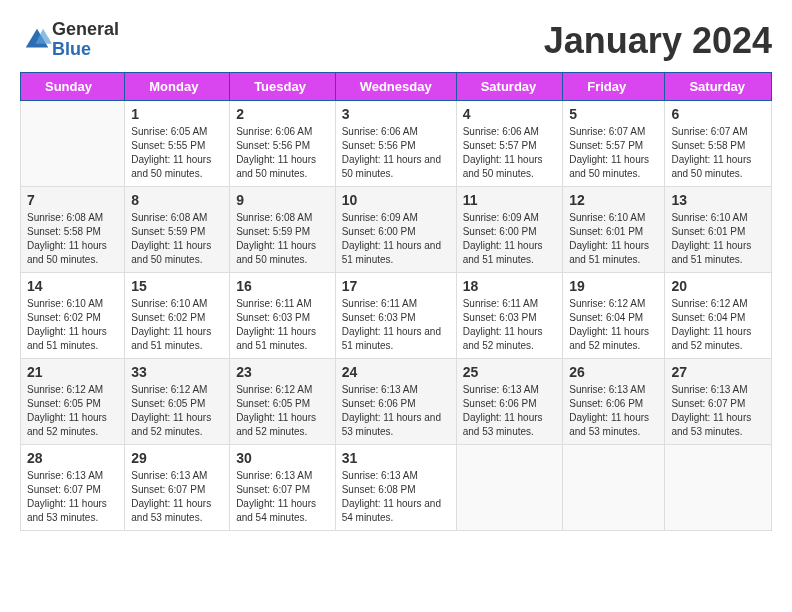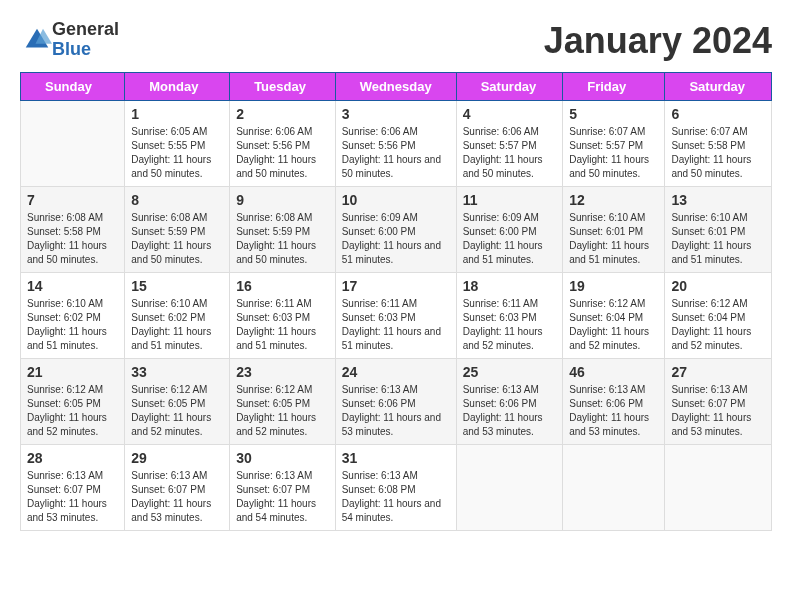--- a/index.html
+++ b/index.html
@@ -222,21 +222,21 @@
         </td>
         <td>
           <span class="day-num">24</span>
           <div class="day-info">Sunrise: 6:13 AM<br>Sunset: 6:06 PM<br>Daylight: 11 hours and 53 minutes.</div>
         </td>
         <td>
           <span class="day-num">25</span>
           <div class="day-info">Sunrise: 6:13 AM<br>Sunset: 6:06 PM<br>Daylight: 11 hours and 53 minutes.</div>
         </td>
         <td>
-          <span class="day-num">46</span>
+          <span class="day-num">26</span>
           <div class="day-info">Sunrise: 6:13 AM<br>Sunset: 6:06 PM<br>Daylight: 11 hours and 53 minutes.</div>
         </td>
         <td>
           <span class="day-num">27</span>
           <div class="day-info">Sunrise: 6:13 AM<br>Sunset: 6:07 PM<br>Daylight: 11 hours and 53 minutes.</div>
         </td>
       </tr>
       <tr>
         <td>
           <span class="day-num">28</span>

